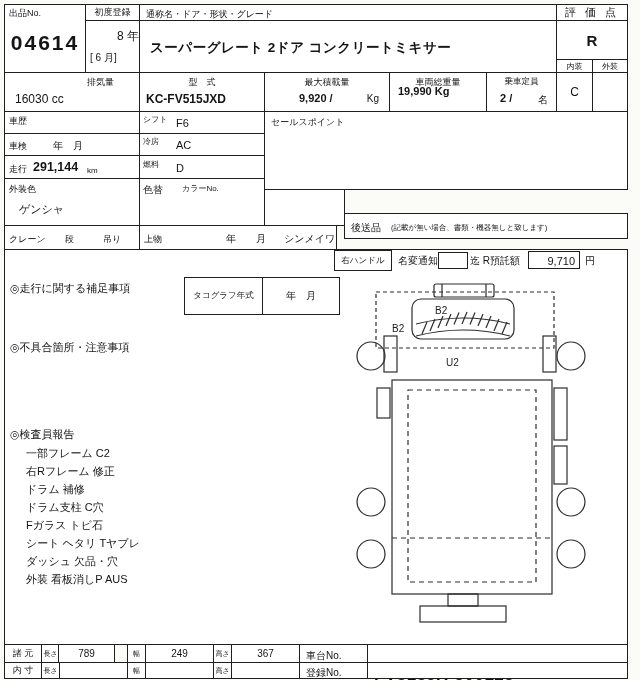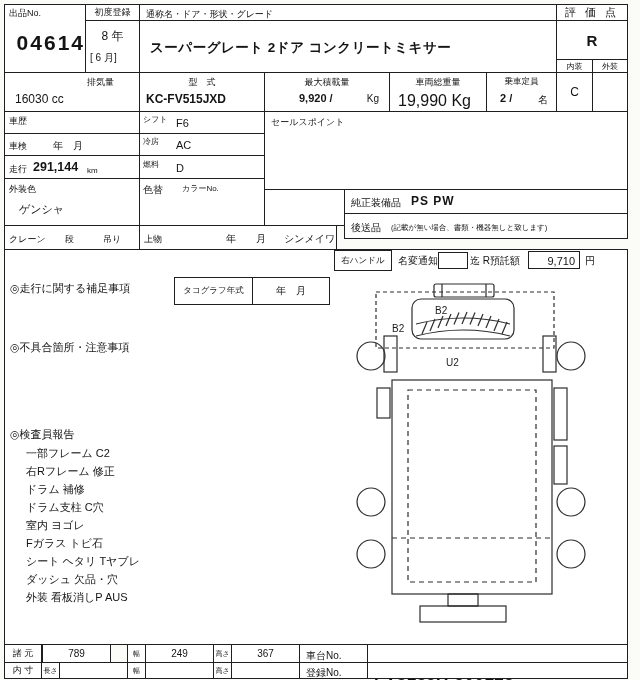--- a/index.html
+++ b/index.html
@@ -17,33 +17,33 @@
   .corner-lbl { position:absolute; top:2px; left:4px; font-size:9px; }
   svg text { font-family:"Liberation Sans","DejaVu Sans",sans-serif; }
 </style>
 </head>
 <body>
 
 <div class="sheet">
 
   <div class="cell" style="left:4px;top:4px;width:82px;height:69px">
     <span class="corner-lbl">出品No.</span>
-    <div style="position:absolute;left:0;right:0;top:26px;text-align:right;font-size:21px;font-weight:700;letter-spacing:2px">04614</div>
+    <div style="position:absolute;left:0;right:0;top:26px;text-align:center;font-size:21px;font-weight:700;letter-spacing:2px">04614</div>
   </div>
 
   <div class="cell c" style="left:85px;top:4px;width:55px;height:17px;font-size:9px">初度登録</div>
 
   <div class="cell" style="left:139px;top:4px;width:418px;height:17px">
     <span style="position:absolute;left:6px;top:3px;font-size:9px">通称名・ドア・形状・グレード</span>
   </div>
 
   <div class="cell c" style="left:556px;top:4px;width:72px;height:17px;font-size:11px;letter-spacing:3px">評 価 点</div>
 
   <div class="cell" style="left:85px;top:20px;width:55px;height:53px">
-    <div style="position:absolute;top:7px;left:0;right:0;text-align:center;font-size:12px">8 年</div>
+    <div style="position:absolute;top:7px;left:0;right:0;text-align:right;font-size:12px">8 年</div>
     <div style="position:absolute;top:30px;left:4px;font-size:10px">[ 6 月]</div>
   </div>
 
   <div class="cell" style="left:139px;top:20px;width:418px;height:53px">
     <div style="position:absolute;left:10px;top:18px;font-size:13.5px;font-weight:700;letter-spacing:0.5px;white-space:nowrap">スーパーグレート 2ドア コンクリートミキサー</div>
   </div>
 
   <div class="cell c" style="left:556px;top:20px;width:72px;height:40px;font-size:15px;font-weight:600">R</div>
   <div class="cell c" style="left:556px;top:59px;width:37px;height:14px;font-size:8px">内装</div>
   <div class="cell c" style="left:592px;top:59px;width:36px;height:14px;font-size:8px">外装</div>
@@ -61,21 +61,21 @@
   </div>
 
   <div class="cell" style="left:264px;top:72px;width:126px;height:40px">
     <span class="top-lbl">最大積載量</span>
     <span style="position:absolute;left:34px;top:19px;font-size:11px;font-weight:700">9,920 /</span>
     <span style="position:absolute;right:10px;top:20px;font-size:10px">Kg</span>
   </div>
 
   <div class="cell" style="left:389px;top:72px;width:98px;height:40px">
     <span class="top-lbl">車両総重量</span>
-    <span style="position:absolute;left:8px;top:19px;font-size:16px;font-weight:400">19,990 Kg</span>
+    <span style="position:absolute;left:8px;top:12px;font-size:11px;font-weight:700">19,990 Kg</span>
   </div>
 
   <div class="cell" style="left:486px;top:72px;width:71px;height:40px">
     <span class="top-lbl" style="font-size:8.5px">乗車定員</span>
     <span style="position:absolute;left:13px;top:19px;font-size:11px;font-weight:700">2 /</span>
     <span style="position:absolute;right:8px;top:20px;font-size:10px">名</span>
   </div>
 
   <div class="cell" style="left:4px;top:111px;width:136px;height:23px">
     <span style="position:absolute;left:4px;top:3px;font-size:9px">車歴</span>
@@ -118,56 +118,51 @@
   <div class="cell" style="left:139px;top:225px;width:198px;height:25px">
     <span style="position:absolute;left:4px;top:7px;font-size:9px">上物</span>
     <span style="position:absolute;left:86px;top:6px;font-size:10px">年　　月</span>
     <span style="position:absolute;left:144px;top:6px;font-size:10px">シンメイワ</span>
   </div>
 
   <div class="cell" style="left:264px;top:111px;width:364px;height:79px">
     <span style="position:absolute;left:6px;top:4px;font-size:9px">セールスポイント</span>
   </div>
   <div class="cell" style="left:264px;top:189px;width:81px;height:37px"></div>
-  <div class="cell" style="left:344px;top:189px;width:284px;height:25px">
-    <span style="position:absolute;left:6px;top:6px;font-size:10px">純正装備品</span>
-    <span style="position:absolute;left:66px;top:4px;font-size:12px;font-weight:700;letter-spacing:1px">PS PW</span>
-  </div>
   <div class="cell" style="left:344px;top:213px;width:284px;height:26px">
     <span style="position:absolute;left:6px;top:7px;font-size:10px">後送品</span>
     <span style="position:absolute;left:46px;top:9px;font-size:7.5px">(記載が無い場合、書類・機器無しと致します)</span>
   </div>
 
   <div class="cell" style="left:4px;top:249px;width:624px;height:396px"></div>
 
   <div class="cell c" style="left:334px;top:250px;width:58px;height:21px;font-size:8.5px">右ハンドル</div>
   <span class="nb" style="left:398px;top:254px;font-size:10px">名変通知</span>
   <div class="cell" style="left:438px;top:252px;width:30px;height:17px"></div>
   <span class="nb" style="left:470px;top:254px;font-size:10px">迄 R預託額</span>
   <div class="cell" style="left:528px;top:251px;width:52px;height:18px">
     <span style="position:absolute;right:4px;top:3px;font-size:11px">9,710</span>
   </div>
   <span class="nb" style="left:585px;top:254px;font-size:10px">円</span>
 
   <span class="nb" style="left:10px;top:281px;font-size:11px">◎走行に関する補足事項</span>
 
-  <div class="cell" style="left:174px;top:277px;width:156px;height:28px;display:flex">
+  <div class="cell" style="left:184px;top:277px;width:156px;height:38px;display:flex">
     <div style="width:78px;border-right:1px solid #1f1f1f;display:flex;align-items:center;justify-content:center;font-size:8.5px">タコグラフ年式</div>
     <div style="flex:1;display:flex;align-items:center;justify-content:center;font-size:10px">年　月</div>
   </div>
 
   <span class="nb" style="left:10px;top:340px;font-size:11px">◎不具合箇所・注意事項</span>
   <span class="nb" style="left:10px;top:427px;font-size:11px">◎検査員報告</span>
 
   <div class="nb" style="left:26px;top:444px;font-size:11px;line-height:18px">
     <div>一部フレーム C2</div>
     <div>右Rフレーム 修正</div>
     <div>ドラム 補修</div>
     <div>ドラム支柱 C穴</div>
-    <div>室内 ヨゴレ</div>
     <div>Fガラス トビ石</div>
     <div>シート ヘタリ Tヤブレ</div>
     <div>ダッシュ 欠品・穴</div>
     <div>外装 看板消しP AUS</div>
   </div>
 
   <svg class="nb" style="left:356px;top:272px" width="268" height="362" viewBox="0 0 268 362">
     <g fill="none" stroke="#2c2c2c" stroke-width="1.2">
 
       <rect x="78" y="12" width="60" height="13" rx="2"></rect>
@@ -214,21 +209,21 @@
       <rect x="92" y="322" width="30" height="12"></rect>
       <rect x="64" y="334" width="86" height="16"></rect>
     </g>
     <text x="79" y="42" font-size="10" fill="#1c1c1c">B2</text>
     <text x="36" y="60" font-size="10" fill="#1c1c1c">B2</text>
     <text x="90" y="94" font-size="10" fill="#1c1c1c">U2</text>
   </svg>
 
   <div class="cell c" style="left:4px;top:644px;width:38px;height:19px;font-size:9px">諸 元</div>
   <div class="cell c" style="left:41px;top:644px;width:19px;height:19px;font-size:7px">長さ</div>
-  <div class="cell c" style="left:42px;top:644px;width:69px;height:19px;font-size:10px">789</div>
+  <div class="cell c" style="left:58px;top:644px;width:57px;height:19px;font-size:10px">789</div>
   <div class="cell c" style="left:127px;top:644px;width:19px;height:19px;font-size:7px">幅</div>
   <div class="cell c" style="left:145px;top:644px;width:69px;height:19px;font-size:10px">249</div>
   <div class="cell c" style="left:213px;top:644px;width:19px;height:19px;font-size:7px">高さ</div>
   <div class="cell c" style="left:231px;top:644px;width:69px;height:19px;font-size:10px">367</div>
   <div class="cell" style="left:299px;top:644px;width:69px;height:19px">
     <span style="position:absolute;left:6px;top:4px;font-size:10px">車台No.</span>
   </div>
   <div class="cell" style="left:367px;top:644px;width:261px;height:19px">
     <span style="position:absolute;left:6px;top:20px;font-size:17px;font-weight:600;letter-spacing:0.5px">FV515JX-500125</span>
   </div>

